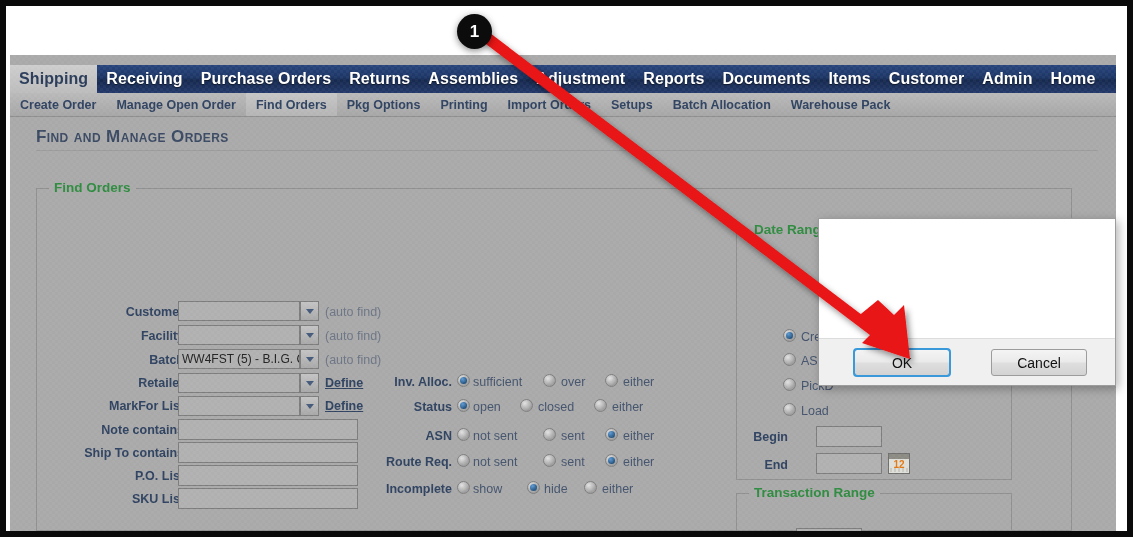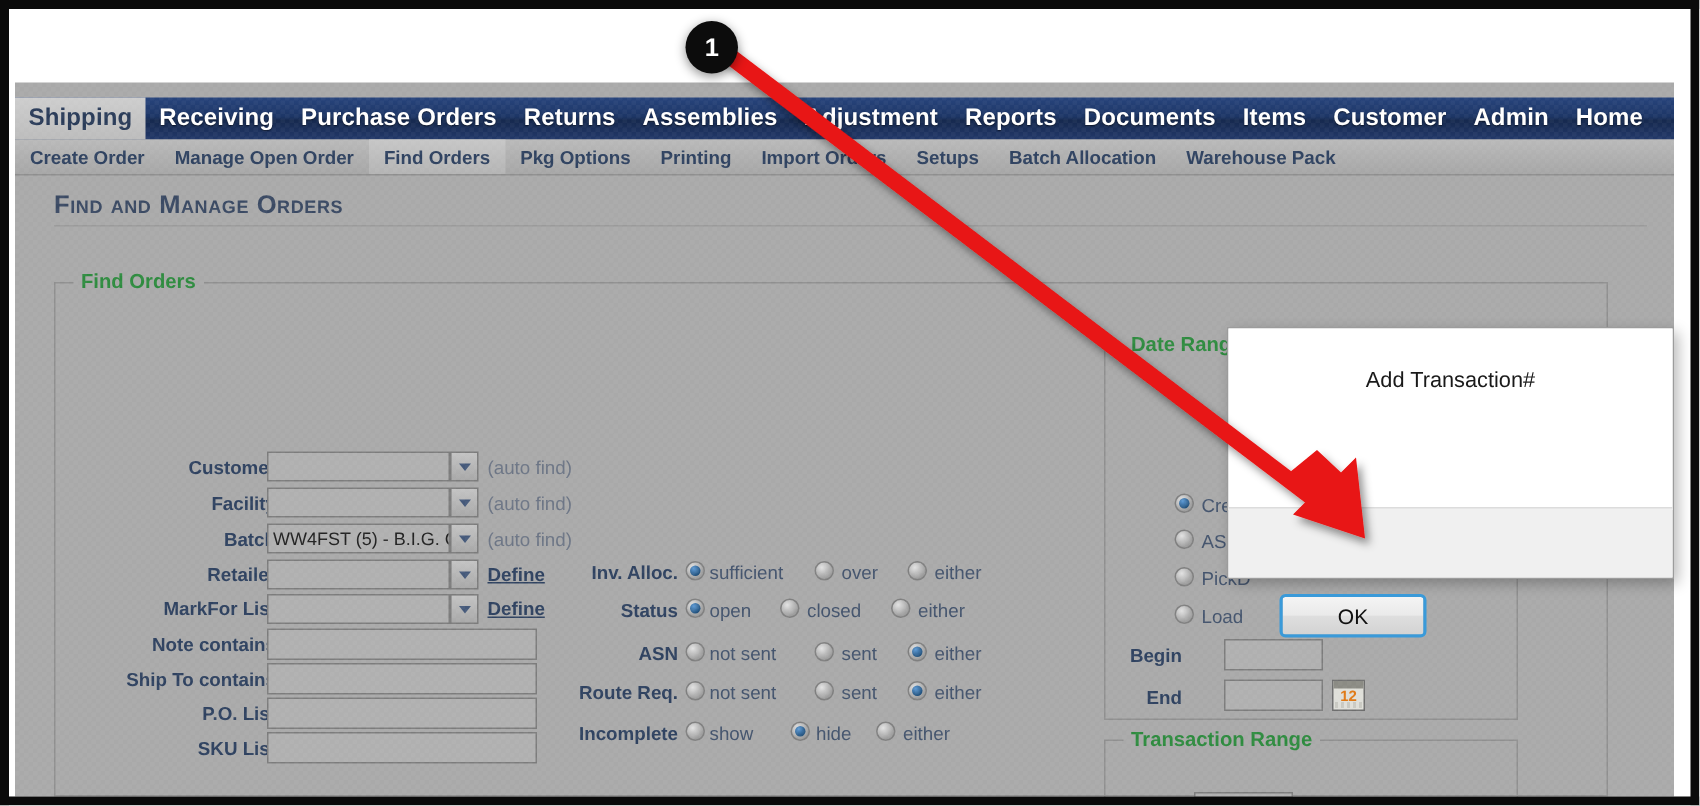--- a/index.html
+++ b/index.html
@@ -246,21 +246,20 @@
     background: linear-gradient(to bottom,#f4f4f4 0%, #eaeaea 48%, #dedede 52%, #d3d3d3 100%);
     border:1px solid #9c9c9c; border-radius:3px;
     color:#111; font-size:14px;
     display:flex; align-items:center; justify-content:center;
     box-sizing:border-box;
   }
   .dlg-btn.default{
     outline:2px solid #3a9ad9;
     outline-offset:-1px;
     border-color:#5aa9de;
-    margin-top:48px;
   }
   .dlg-ok{ left:35px; }
   .dlg-cancel{ left:172px; }
 
   
   .anno-svg{
     position:absolute; left:0; top:0; width:1133px; height:537px;
     pointer-events:none;
     z-index:200;
   }
@@ -472,24 +471,24 @@
     <div class="fs fs-tran">
       <div class="legend">Transaction Range</div>
     </div>
 
     <div class="inp" style="left:786px;top:473px; width:66px; height:21px;"></div>
 
   </div>
 
   <div class="dialog">
     <div class="dialog-body">
-      <div class="dialog-title">Add Transaction#</div>
     </div>
     <div class="dialog-footer">
       <div class="dlg-btn default dlg-ok">OK</div>
+      <div class="dlg-btn dlg-cancel">Cancel</div>
     </div>
   </div>
 
   <svg class="anno-svg" viewBox="0 0 1133 537">
     <defs>
       <filter id="softshadow" x="-40%" y="-40%" width="190%" height="190%">
         <feDropShadow dx="3" dy="4" stdDeviation="3" flood-color="#000" flood-opacity="0.42"></feDropShadow>
       </filter>
     </defs>
     <g filter="url(#softshadow)">

